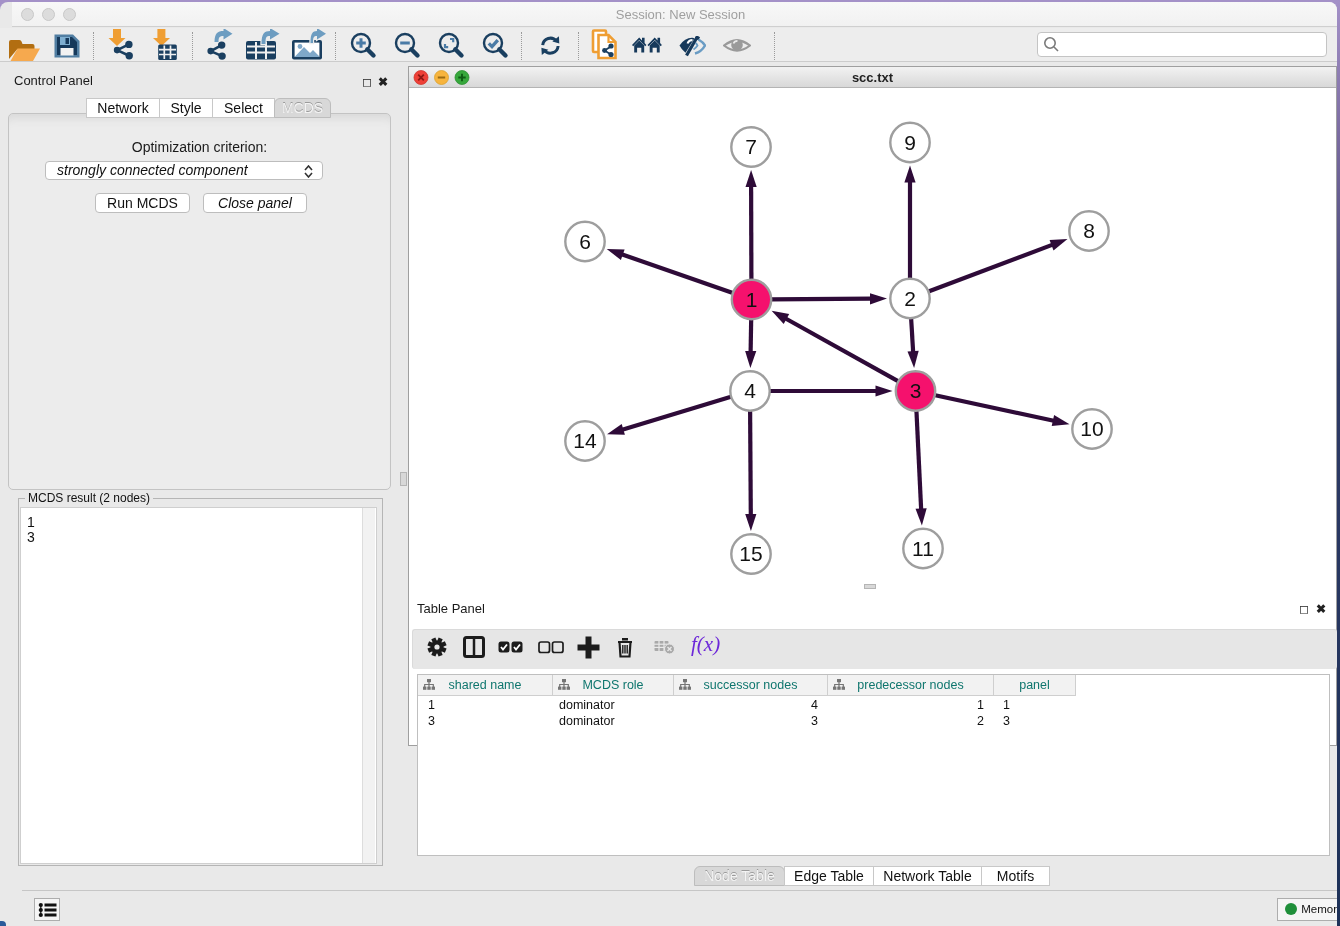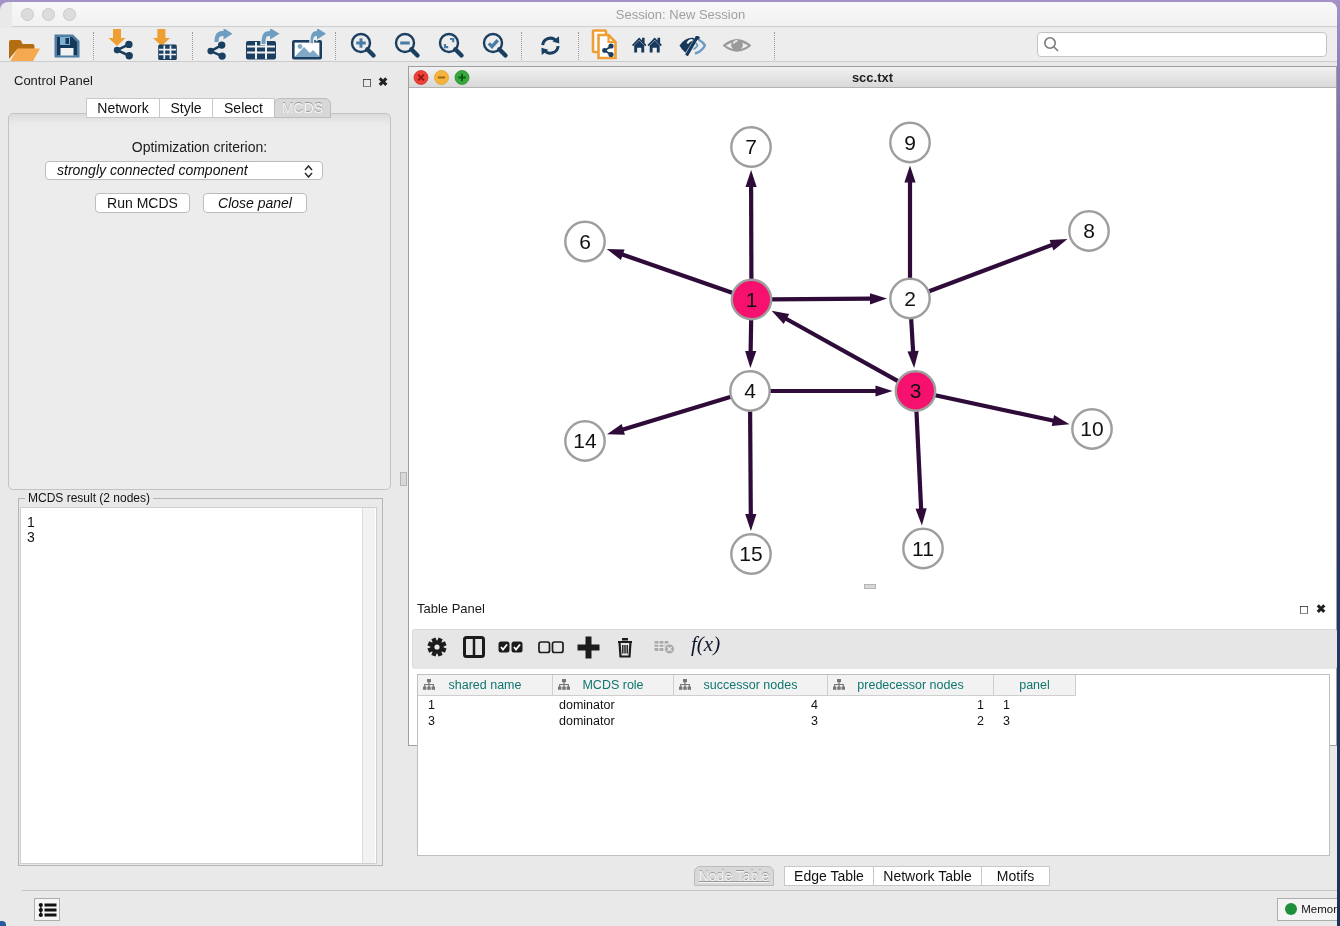--- a/index.html
+++ b/index.html
@@ -357,21 +357,21 @@
         <rect x="0.5" y="2" width="14" height="10" rx="1" fill="#a9a9a9"></rect>
         <g stroke="#e9e9e9" stroke-width="1.2">
           <line x1="5" y1="2" x2="5" y2="12"></line>
           <line x1="10" y1="2" x2="10" y2="12"></line>
           <line x1="0" y1="5.2" x2="15" y2="5.2"></line>
           <line x1="0" y1="8.4" x2="15" y2="8.4"></line>
         </g>
         <circle cx="15.5" cy="10" r="5" fill="#a9a9a9" stroke="#e9e9e9" stroke-width="1"></circle>
         <path d="M13.5,8 L17.5,12 M17.5,8 L13.5,12" stroke="#e9e9e9" stroke-width="1.4"></path>
       </svg>
-    <div class="abs" style="left:283px;top:10px;font-family:'Liberation Serif',serif;font-style:italic;font-size:21px;color:#0f172a;">f(x)</div>
+    <div class="abs" style="left:283px;top:10px;font-family:'Liberation Serif',serif;font-style:italic;font-size:21px;color:#6d28d9;">f(x)</div>
   </div>
   <div id="table">
     <div class="th" style="left:0px;width:135px;"><svg width="12" height="11" style="position:absolute;left:5px;top:4px;" xmlns="http://www.w3.org/2000/svg">
           <g fill="none" stroke="#757575" stroke-width="1.2">
             <path d="M6,3 V5.5 M1.7,8 V5.5 H10.3 V8 M6,5.5 V8"></path>
           </g>
           <rect x="4" y="0" width="4" height="3.2" fill="#757575"></rect>
           <rect x="0" y="7.6" width="3.4" height="3.2" fill="#757575"></rect>
           <rect x="4.3" y="7.6" width="3.4" height="3.2" fill="#757575"></rect>
           <rect x="8.6" y="7.6" width="3.4" height="3.2" fill="#757575"></rect>
@@ -409,21 +409,21 @@
     <div class="td" style="left:256px;top:22px;width:144px;text-align:right;">4</div>
     <div class="td" style="left:410px;top:22px;width:156px;text-align:right;">1</div>
     <div class="td" style="left:585px;top:22px;">1</div>
     <div class="td" style="left:10px;top:38px;">3</div>
     <div class="td" style="left:141px;top:38px;">dominator</div>
     <div class="td" style="left:256px;top:38px;width:144px;text-align:right;">3</div>
     <div class="td" style="left:410px;top:38px;width:156px;text-align:right;">2</div>
     <div class="td" style="left:585px;top:38px;">3</div>
   </div>
   <div id="bottom-tabs">
-    <div class="btab sel" style="left:286px;width:80px;text-decoration:underline;">Node Table</div>
+    <div class="btab sel" style="left:286px;width:91px;">Node Table</div>
     <div class="btab" style="left:376px;width:90px;">Edge Table</div>
     <div class="btab" style="left:465px;width:109px;">Network Table</div>
     <div class="btab" style="left:573px;width:69px;">Motifs</div>
   </div>
 
   <div id="statusbar">
     <div id="list-btn">
         <svg width="19" height="16" style="position:absolute;left:3px;top:3px;" xmlns="http://www.w3.org/2000/svg">
           <g fill="#111">
             <circle cx="2.8" cy="3" r="2.1"></circle>

